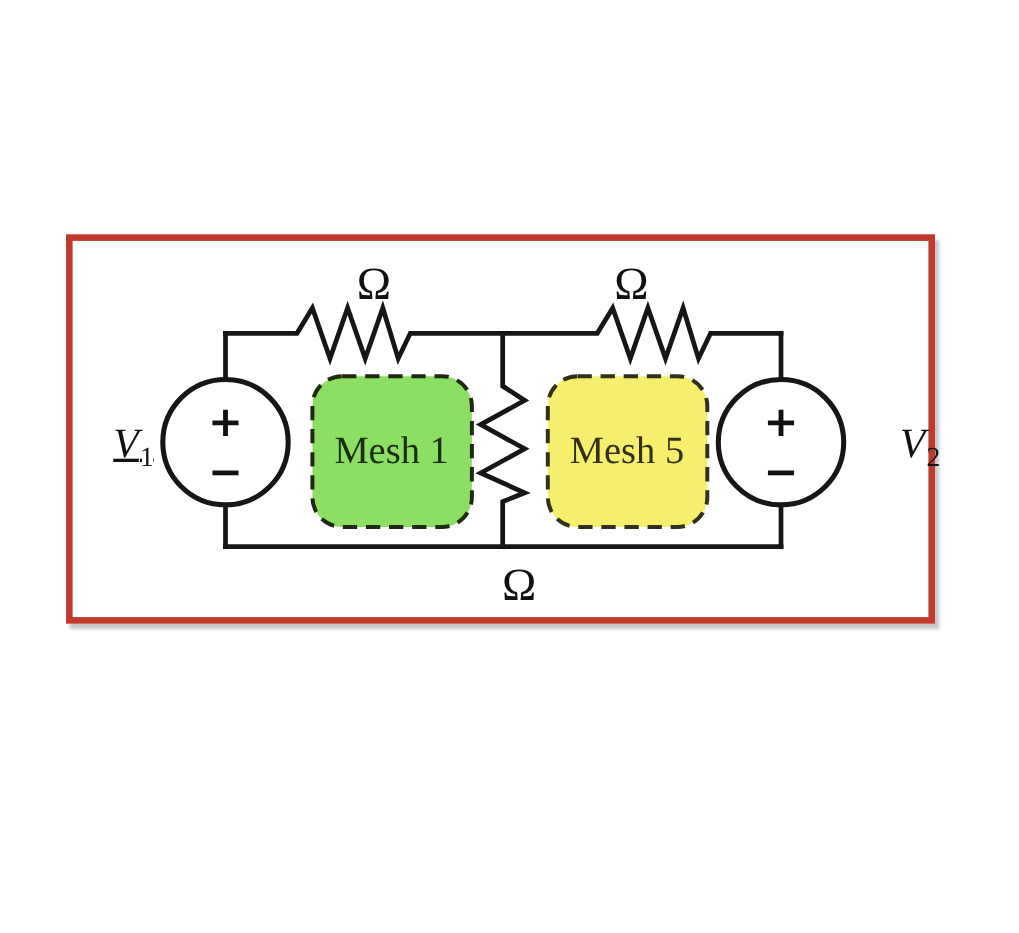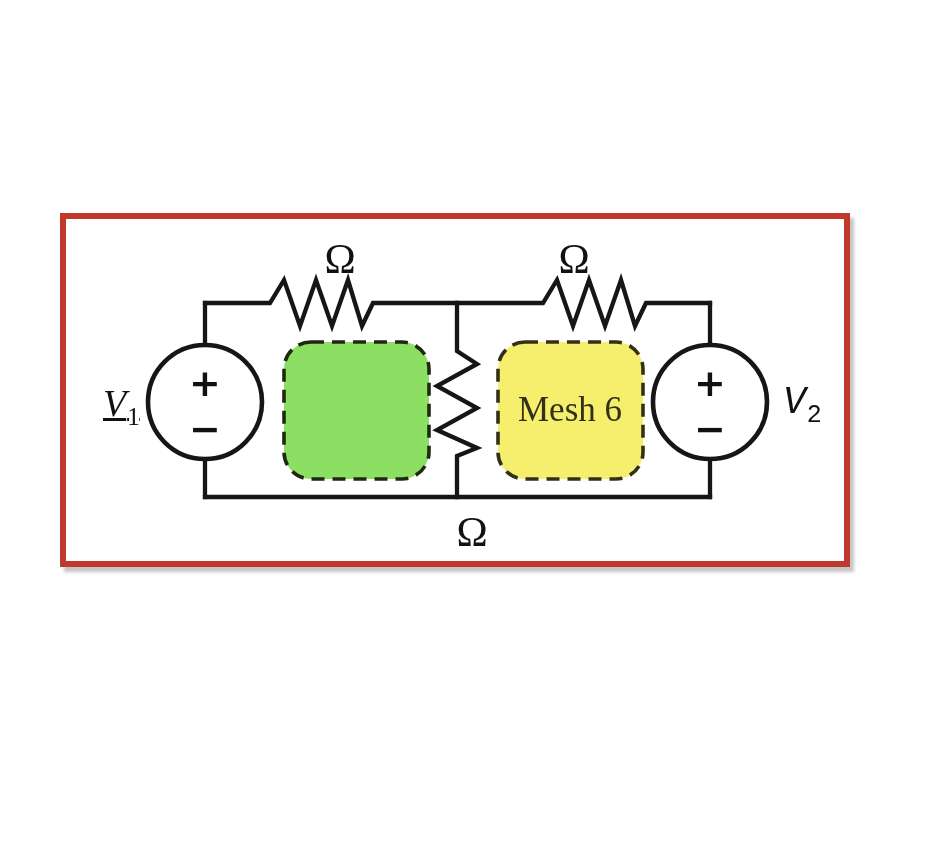--- a/index.html
+++ b/index.html
@@ -126,22 +126,23 @@
 
     <rect class="mesh-rect1" x="284" y="342" width="145" height="137" rx="27"></rect>
     <rect class="mesh-rect2" x="498" y="342" width="145" height="137" rx="27"></rect>
   </svg>
 
   <div class="lbl omega" style="left:312px; top:238px;">Ω</div>
   <div class="lbl omega" style="left:546px; top:238px;">Ω</div>
   <div class="lbl omega" style="left:444px; top:511px;">Ω</div>
 
   <div class="lbl vlabel" style="left:103px; top:384px;text-decoration:underline;"><span>V</span><span class="sub">1</span></div>
-  <div class="lbl vlabel" style="left:783px; top:384px;font-family:Liberation Mono, monospace;"><span>V</span><span class="sub">2</span></div>
+  <div class="lbl vlabel" style="left:818px; top:384px;"><span>V</span><span class="sub">2</span></div>
 
   <div class="lbl sign" style="left:183px; top:364px;">+</div>
   <div class="lbl sign" style="left:183px; top:410px;">−</div>
   <div class="lbl sign" style="left:688px; top:364px;">+</div>
   <div class="lbl sign" style="left:688px; top:410px;">−</div>
 
-  <div class="mesh-label m2">Mesh 6</div>
+  <div class="mesh-label m1">Mesh 1</div>
+  <div class="mesh-label m2">Mesh 5</div>
 
 </div>
 
 </body></html>

